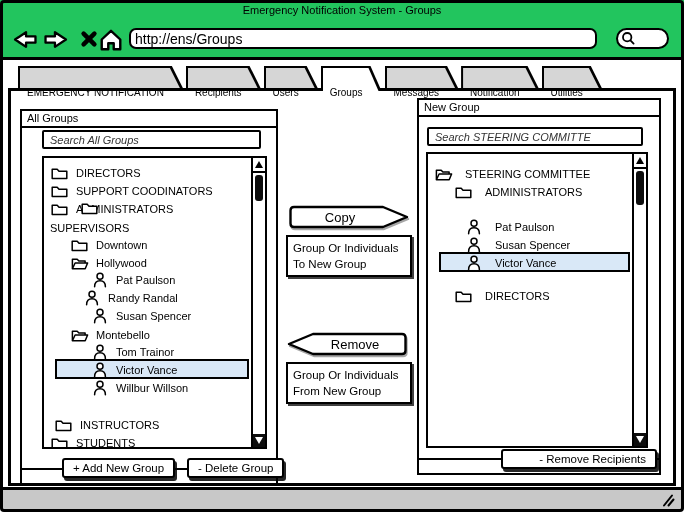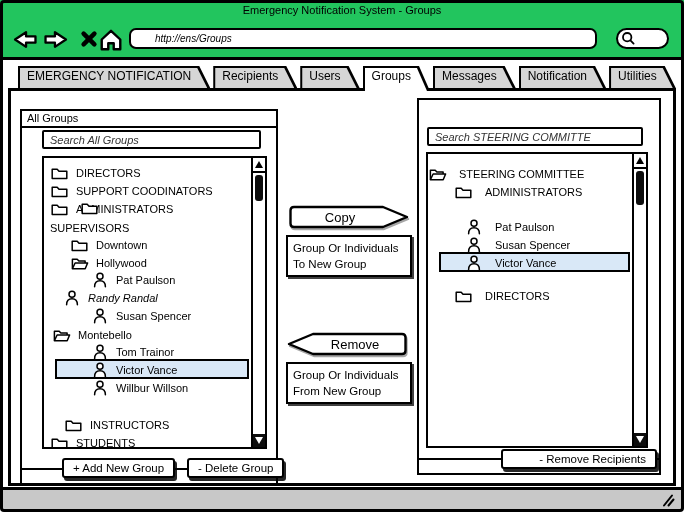--- a/index.html
+++ b/index.html
@@ -6,29 +6,29 @@
   body{width:684px;height:512px;overflow:hidden;font-family:"Liberation Sans","DejaVu Sans",sans-serif;}
   .window{position:relative;width:684px;height:512px;background:#fff;}
   .frame{position:absolute;inset:0;border:3px solid #000;border-radius:4px;pointer-events:none;z-index:99;}
 
   
   .chrome{position:absolute;left:0;top:0;width:684px;height:57px;background:#c8c8c8;border-bottom:3px solid #000;box-sizing:content-box;z-index:1;}
   .titlebar{position:absolute;left:0;top:0;width:100%;height:19px;line-height:20px;text-align:center;font-size:11px;font-weight:500;color:#000;}
   .navbtn{position:absolute;top:26px;width:26px;height:26px;display:flex;align-items:center;justify-content:center;}
   .nav-back{left:12px;} .nav-fwd{left:43px;} .nav-stop{left:76px;} .nav-home{left:98px;}
   .urlbar{position:absolute;left:129px;top:28px;width:468px;height:21px;background:#fff;border:2px solid #000;border-radius:7px;box-sizing:border-box;display:flex;align-items:center;}
-  .urlbar span{font-size:10px;padding-left:24px;color:#000;font-style:italic;}
+  .urlbar span{font-size:14px;padding-left:4px;color:#000;}
   .searchpill{position:absolute;left:616px;top:28px;width:53px;height:21px;background:#fff;border:2px solid #000;border-radius:11px;box-sizing:border-box;display:flex;align-items:center;padding-left:3px;}
 
   
   .tabstrip{position:absolute;left:18px;top:66px;display:flex;align-items:flex-start;z-index:2;}
   .tab{position:relative;height:22px;margin-right:3px;cursor:default;}
   .tab::before{content:"";position:absolute;inset:0;background:#000;clip-path:polygon(0 0,calc(100% - 11px) 0,100% 100%,0 100%);}
   .tab::after{content:"";position:absolute;left:2px;top:2px;right:3px;bottom:0;background:#d6d6d6;clip-path:polygon(0 0,calc(100% - 10px) 0,100% 100%,0 100%);}
-  .tab .tab-label{position:relative;z-index:2;display:block;font-size:12px;line-height:21px;padding:0 19px 0 9px;white-space:nowrap;}
+  .tab .tab-label{position:relative;z-index:2;display:block;font-size:10px;line-height:21px;padding:16px 19px 0 9px;white-space:nowrap;}
   .tab.active{height:25px;z-index:3;}
   .tab.active::after{background:#fff;}
 
   .content-box{position:absolute;left:8px;top:88px;width:668px;height:398px;border:3px solid #000;box-sizing:border-box;background:#fff;z-index:1;}
 
   
   .panel{position:absolute;border:2px solid #000;background:#fff;box-sizing:border-box;z-index:2;}
   .panel-left{left:20px;top:109px;width:258px;height:376px;}
   .panel-right{left:417px;top:98px;width:244px;height:377px;}
   .panel-title{height:15px;border-bottom:2px solid #000;font-size:11px;line-height:15px;padding:0 5px;}
@@ -237,21 +237,21 @@
                   <circle cx="7" cy="4.2" r="3" fill="#fff" stroke="#000" stroke-width="1.5"></circle>
                   <path d="M1.6 14.8c0-4.4 2.4-6 5.4-6s5.4 1.6 5.4 6" fill="#fff" stroke="#000" stroke-width="1.5" stroke-linecap="round"></path>
                 </svg>
               </span>
       <span class="tlabel">Pat Paulson</span>
     </div>
   </div>
 
   <div class="tree-row">
 
-    <div class="row-inner" style="padding-left: 18px; font-style: italic;">
+    <div class="row-inner" style="padding-left: 38px;">
       <span class="ticon">
                 <svg width="14" height="16" viewBox="0 0 14 16">
                   <circle cx="7" cy="4.2" r="3" fill="#fff" stroke="#000" stroke-width="1.5"></circle>
                   <path d="M1.6 14.8c0-4.4 2.4-6 5.4-6s5.4 1.6 5.4 6" fill="#fff" stroke="#000" stroke-width="1.5" stroke-linecap="round"></path>
                 </svg>
               </span>
       <span class="tlabel">Randy Randal</span>
     </div>
   </div>
 
@@ -263,21 +263,21 @@
                   <circle cx="7" cy="4.2" r="3" fill="#fff" stroke="#000" stroke-width="1.5"></circle>
                   <path d="M1.6 14.8c0-4.4 2.4-6 5.4-6s5.4 1.6 5.4 6" fill="#fff" stroke="#000" stroke-width="1.5" stroke-linecap="round"></path>
                 </svg>
               </span>
       <span class="tlabel">Susan Spencer</span>
     </div>
   </div>
 
   <div class="tree-row">
 
-    <div class="row-inner" style="padding-left: 8px;">
+    <div class="row-inner" style="padding-left: 26px;">
       <span class="ticon">
                 <svg width="18" height="14" viewBox="0 0 18 14">
                   <path d="M1.4 12.4V3.2h4.8l1.7 1.9h6.2v1.8" fill="#fff" stroke="#000" stroke-width="1.5" stroke-linejoin="round"></path>
                   <path d="M4.1 7h12.5l-2.4 5.7H1.4z" fill="#fff" stroke="#000" stroke-width="1.5" stroke-linejoin="round"></path>
                 </svg>
               </span>
       <span class="tlabel">Montebello</span>
     </div>
   </div>
 
@@ -315,21 +315,21 @@
                   <circle cx="7" cy="4.2" r="3" fill="#fff" stroke="#000" stroke-width="1.5"></circle>
                   <path d="M1.6 14.8c0-4.4 2.4-6 5.4-6s5.4 1.6 5.4 6" fill="#fff" stroke="#000" stroke-width="1.5" stroke-linecap="round"></path>
                 </svg>
               </span>
       <span class="tlabel">Willbur Willson</span>
     </div>
   </div>
 <div class="tree-spacer"></div>
   <div class="tree-row">
 
-    <div class="row-inner" style="padding-left: 20px;">
+    <div class="row-inner" style="padding-left: 10px;">
       <span class="ticon">
                 <svg width="17" height="14" viewBox="0 0 17 14">
                   <path d="M1.2 3.2h5l1.8 2h7.8v7.4H1.2z" fill="#fff" stroke="#000" stroke-width="1.5" stroke-linejoin="round"></path>
                 </svg>
               </span>
       <span class="tlabel">INSTRUCTORS</span>
     </div>
   </div>
 
   <div class="tree-row">
@@ -366,26 +366,27 @@
     </svg>
     <div class="desc">Group Or Individuals To New Group</div>
     <svg class="arrow-btn remove-btn" width="122" height="24" viewBox="0 0 122 24">
       <path d="M116 2 H27 L3 12 L27 22 H116 Q119.5 22 119.5 18.5 V5.5 Q119.5 2 116 2 Z" fill="#fff" stroke="#000" stroke-width="2.4" stroke-linejoin="round"></path>
       <text x="69" y="16.5" text-anchor="middle">Remove</text>
     </svg>
     <div class="desc">Group Or Individuals From New Group</div>
   </div>
 
   <div class="panel panel-right">
+    <div class="panel-title">New Group</div>
     <input class="search search-right" type="text" placeholder="Search STEERING COMMITTE" style="">
     <div class="listbox listbox-right">
       <div class="tree" id="right-tree">
   <div class="tree-row">
 
-    <div class="row-inner" style="">
+    <div class="row-inner" style="padding-left: 6px;">
       <span class="ticon">
                 <svg width="18" height="14" viewBox="0 0 18 14">
                   <path d="M1.4 12.4V3.2h4.8l1.7 1.9h6.2v1.8" fill="#fff" stroke="#000" stroke-width="1.5" stroke-linejoin="round"></path>
                   <path d="M4.1 7h12.5l-2.4 5.7H1.4z" fill="#fff" stroke="#000" stroke-width="1.5" stroke-linejoin="round"></path>
                 </svg>
               </span>
       <span class="tlabel">STEERING COMMITTEE</span>
     </div>
   </div>
 

